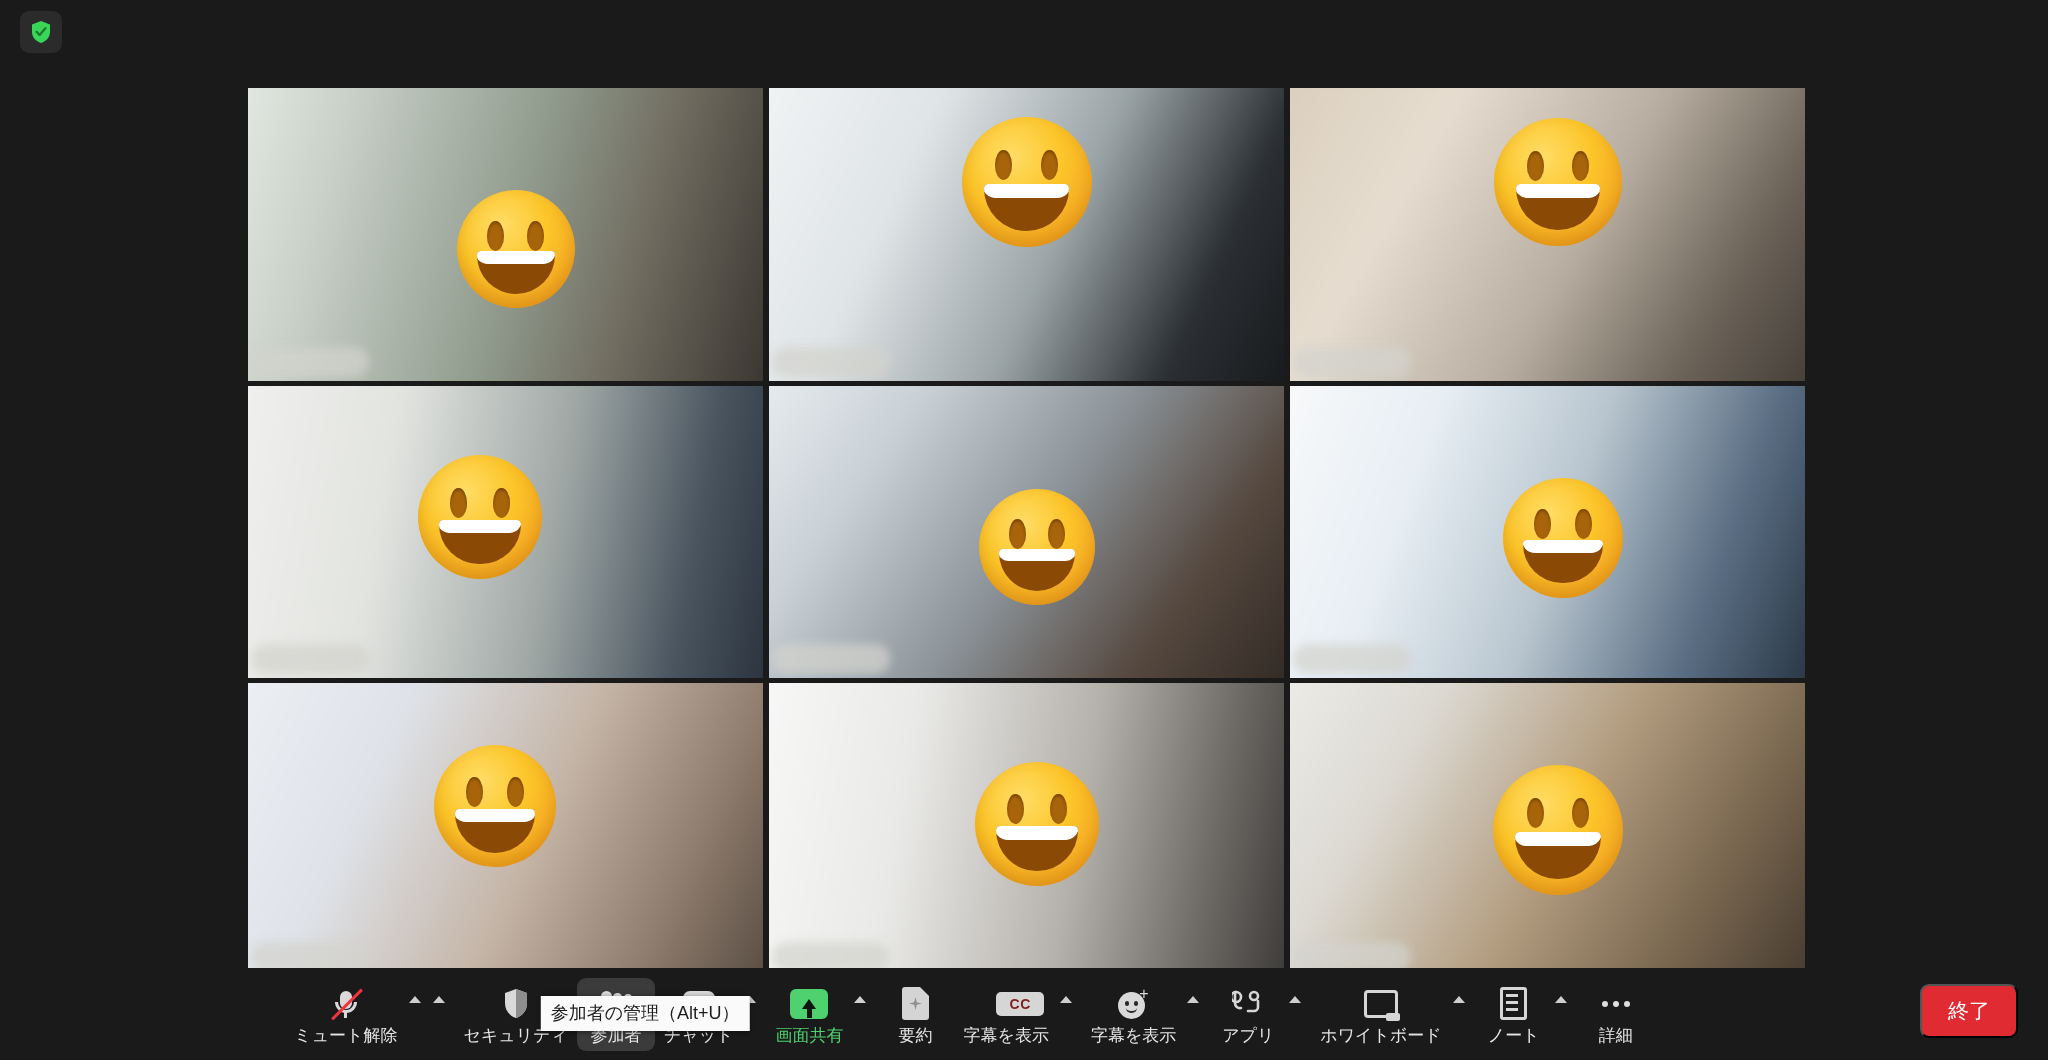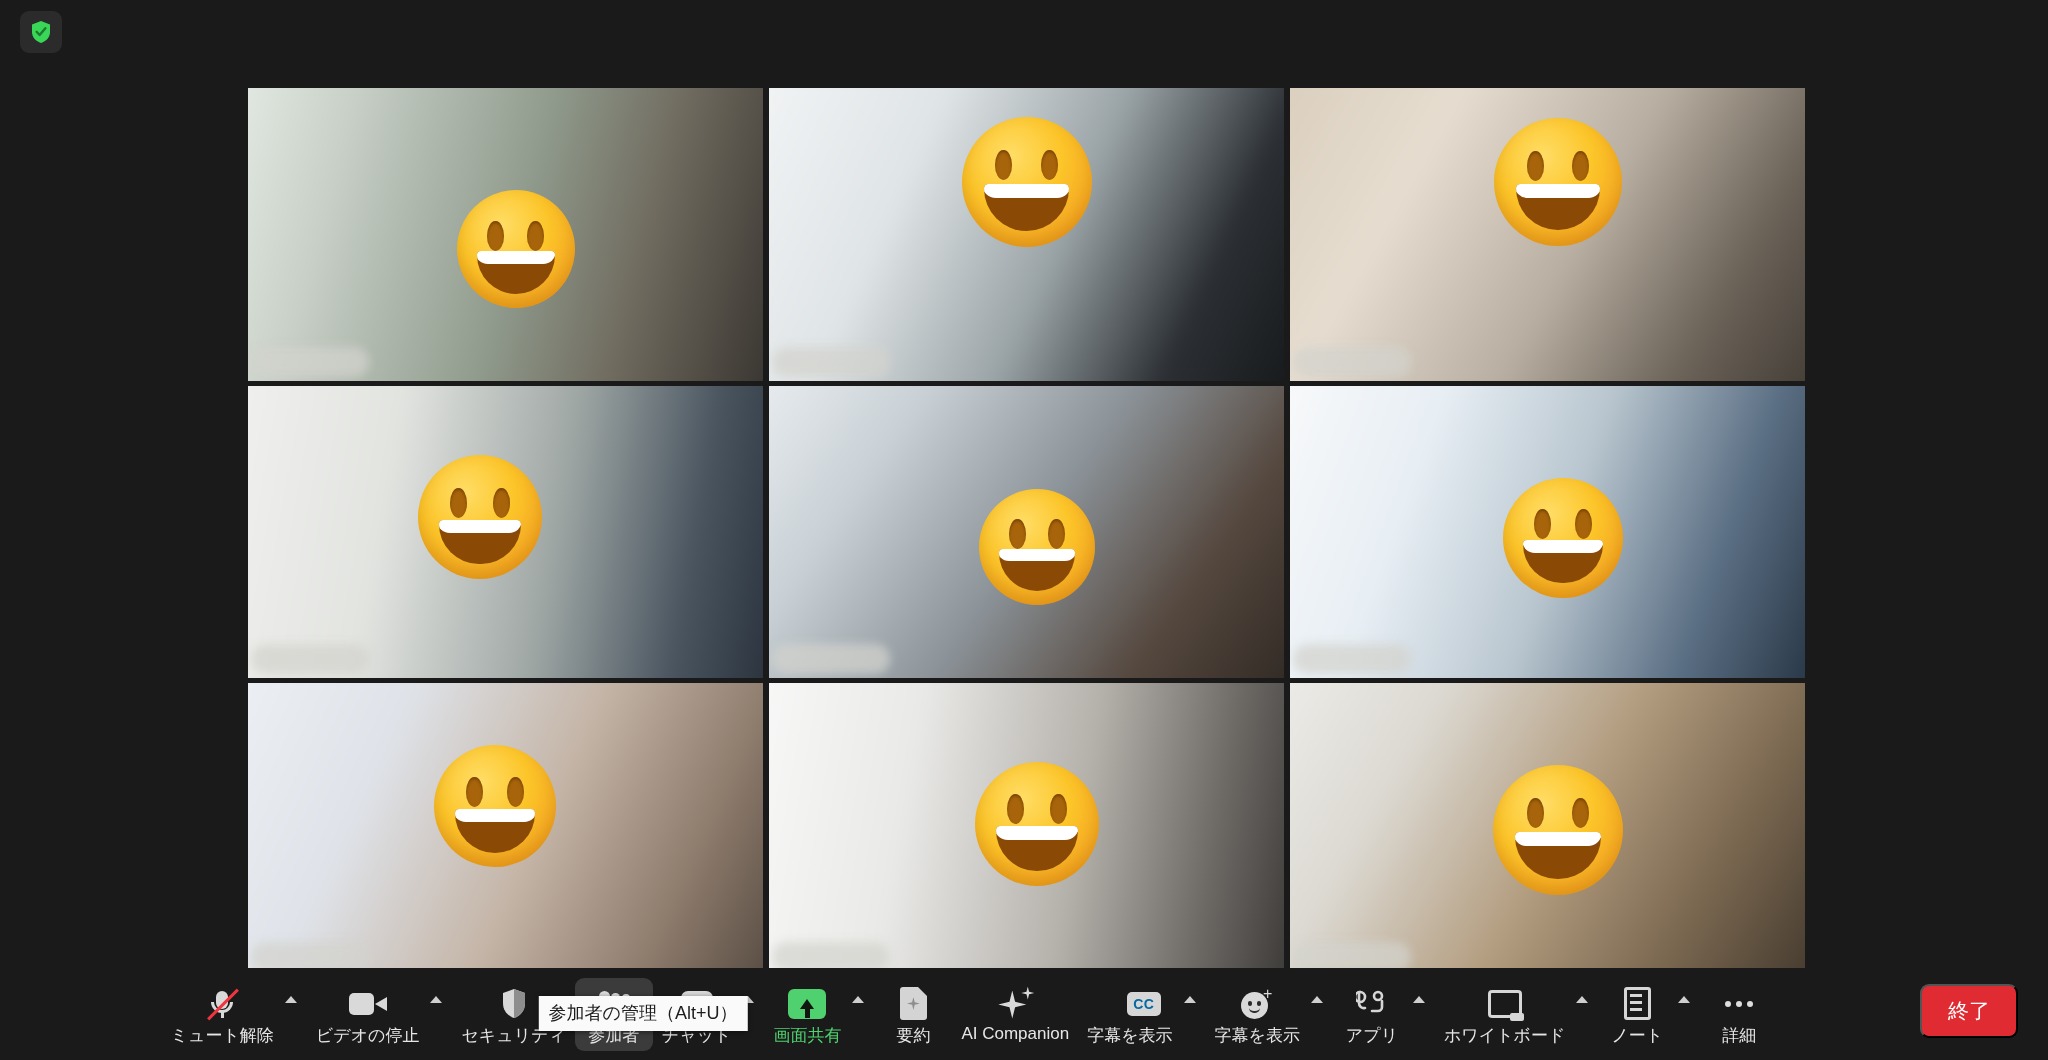--- a/index.html
+++ b/index.html
@@ -154,23 +154,23 @@
                   border-top:9px solid #1a1a1a; border-left:9px solid transparent; }
   .ic-doc .sp { position:absolute; left:50%; top:50%; transform:translate(-50%,-50%) rotate(0deg);
                 width:13px; height:13px; background:#8e8e8e;
                 clip-path:polygon(50% 0,60% 40%,100% 50%,60% 60%,50% 100%,40% 60%,0 50%,40% 40%); }
   .ic-spark { position:relative; width:38px; height:34px; }
   .ic-spark .s1 { position:absolute; left:2px; top:4px; width:28px; height:28px; background:#d9d9d9;
                   clip-path:polygon(50% 0,60% 40%,100% 50%,60% 60%,50% 100%,40% 60%,0 50%,40% 40%); }
   .ic-spark .s2 { position:absolute; right:0px; top:0px; width:13px; height:13px; background:#d9d9d9;
                   clip-path:polygon(50% 0,60% 40%,100% 50%,60% 60%,50% 100%,40% 60%,0 50%,40% 40%); }
   .ic-rec { width:28px; height:28px; border-radius:50%; border:3px solid #cfcfcf; background:#9a9a9a33; }
-  .ic-cc { width:34px; height:24px; border-radius:5px; background:#d6d6d6;
+  .ic-cc { width:48px; height:24px; border-radius:5px; background:#d6d6d6;
            display:flex; align-items:center; justify-content:center;
-           color:#0369a1; font-size:14px; font-weight:bold; letter-spacing:.5px;margin-left:28px; }
+           color:#7f1d1d; font-size:14px; font-weight:bold; letter-spacing:.5px;margin-left:28px; }
   .ic-react { position:relative; width:32px; height:32px; }
   .ic-react .face { position:absolute; left:0; top:4px; width:27px; height:27px; border-radius:50%; background:#d9d9d9; }
   .ic-react .e { position:absolute; width:4px; height:5px; border-radius:2px; background:#2a2a2a; top:13px; }
   .ic-react .e1 { left:7px; } .ic-react .e2 { left:16px; }
   .ic-react .m { position:absolute; left:8px; top:20px; width:11px; height:5px;
                  border-bottom:2.5px solid #2a2a2a; border-radius:0 0 8px 8px; }
   .ic-react .plus { position:absolute; right:1px; top:0; color:#d9d9d9; font-size:16px; line-height:12px; }
   .ic-board { position:relative; width:34px; height:28px; }
   .ic-board .fr { position:absolute; inset:0; border:3px solid #d6d6d6; border-radius:4px; }
   .ic-board .pen { position:absolute; right:-2px; bottom:-3px; width:14px; height:8px; background:#d6d6d6; border-radius:2px; }
@@ -289,29 +289,20 @@
                 <span class="arc"></span>
                 <span class="stem"></span>
                 <span class="slash"></span>
               </span>
             </span>
             <span class="tb-label">ミュート解除</span>
           </div>
           <span class="caret"></span>
         </div>
         <div class="tb-group">
-          <div class="tb-item">
-            <span class="tb-ico">
-              <span class="ic-cam">
-                <span class="b"></span>
-                <span class="t"></span>
-              </span>
-            </span>
-            <span class="tb-label">ビデオの停止</span>
-          </div>
           <span class="caret"></span>
         </div>
         <div class="tb-group">
           <div class="tb-item">
             <span class="tb-ico">
               <svg width="26" height="31" viewBox="0 0 26 31">
                 <path d="M13 1 L24 5 V15 C24 23 19 28 13 30 C7 28 2 23 2 15 V5 Z" fill="#d9d9d9"></path>
                 <path d="M13 1 L24 5 V15 C24 23 19 28 13 30 Z" fill="#8e8e8e"></path>
               </svg>
             </span>
@@ -363,31 +354,20 @@
                 <span class="fold"></span>
                 <span class="sp"></span>
               </span>
             </span>
             <span class="tb-label">要約</span>
           </div>
         </div>
         <div class="tb-group">
           <div class="tb-item">
             <span class="tb-ico">
-              <span class="ic-spark">
-                <span class="s1"></span>
-                <span class="s2"></span>
-              </span>
-            </span>
-            <span class="tb-label">AI Companion</span>
-          </div>
-        </div>
-        <div class="tb-group">
-          <div class="tb-item">
-            <span class="tb-ico">
               <span class="ic-cc">CC</span>
             </span>
             <span class="tb-label">字幕を表示</span>
           </div>
           <span class="caret"></span>
         </div>
         <div class="tb-group">
           <div class="tb-item">
             <span class="tb-ico">
               <span class="ic-react">

